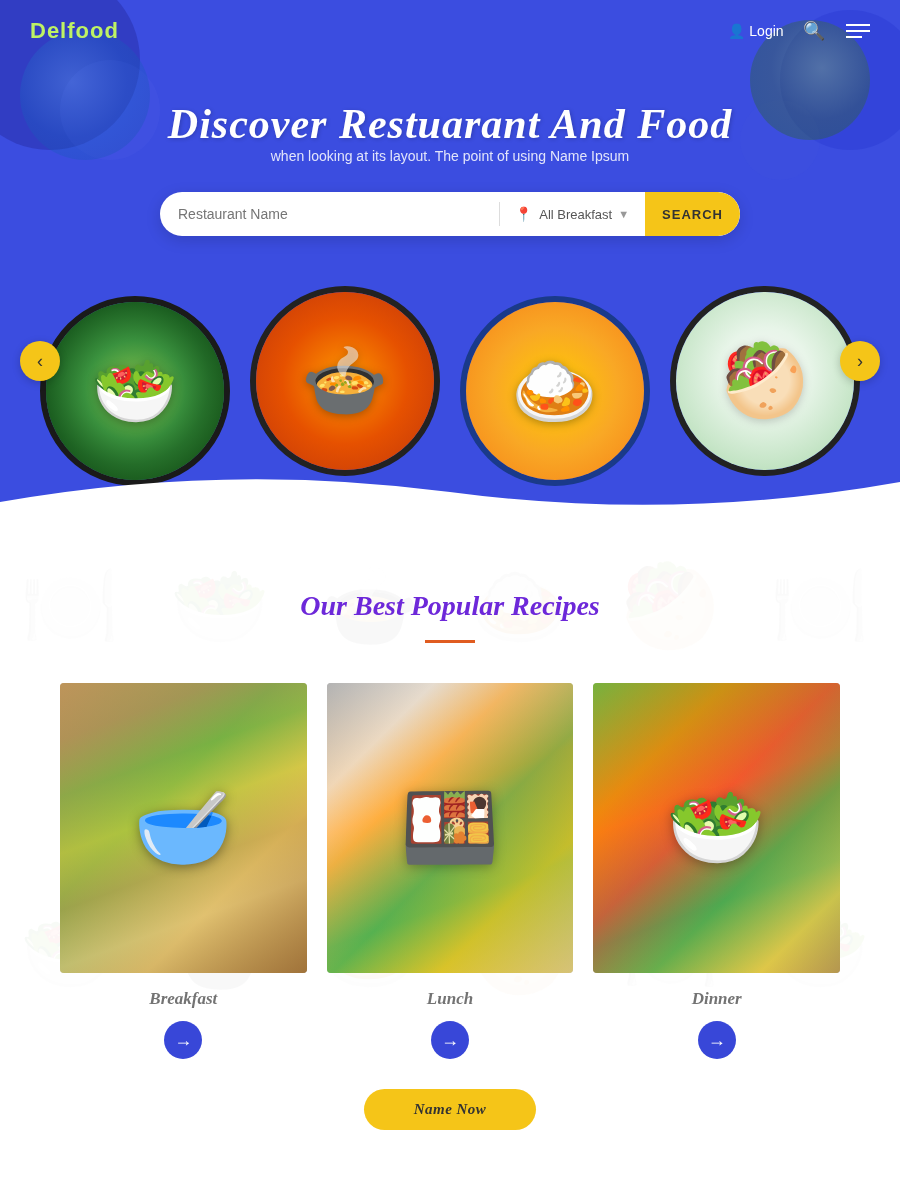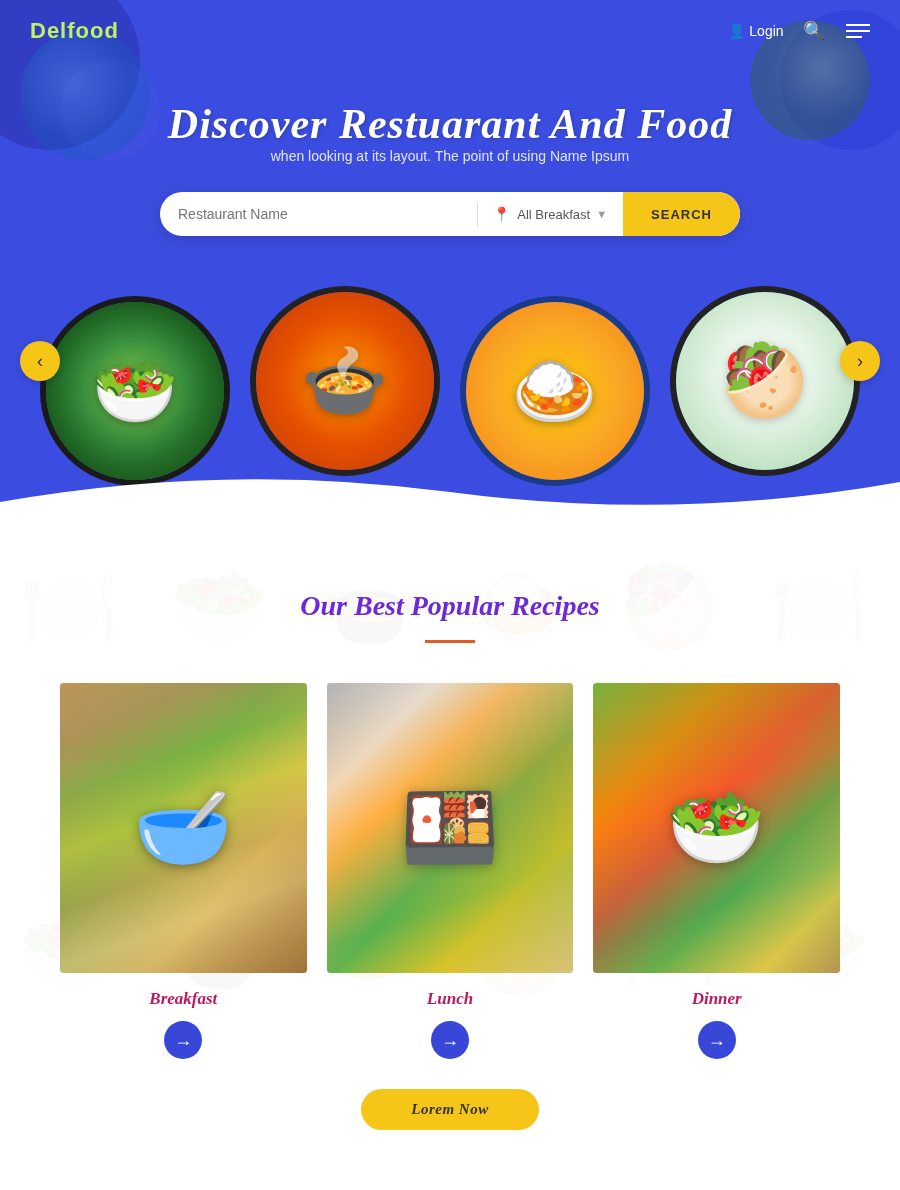--- a/index.html
+++ b/index.html
@@ -128,21 +128,21 @@
       cursor: pointer;
       white-space: nowrap;
     }
     .location-pin {
       color: #aaa;
       font-size: 14px;
     }
     .search-btn {
       background: #f5c518;
       border: none;
-      padding: 0 28px;
+      padding: 0 17px;
       height: 44px;
       font-size: 13px;
       font-weight: bold;
       letter-spacing: 1px;
       color: #333;
       cursor: pointer;
       font-family: Arial, sans-serif;
       border-radius: 0 30px 30px 0;
     }
 
@@ -249,21 +249,21 @@
       border-radius: 4px;
       overflow: hidden;
       background: #ddd;
       margin-bottom: 16px;
     }
     .recipe-label {
       font-size: 17px;
       font-family: Georgia, serif;
       font-style: italic;
       font-weight: bold;
-      color: #be185d;
+      color: #737373;
       margin-bottom: 12px;
     }
     .recipe-arrow-btn {
       width: 38px;
       height: 38px;
       border-radius: 50%;
       background: #3847d8;
       border: none;
       cursor: pointer;
       display: flex;
@@ -450,17 +450,17 @@
         </div>
         <div class="recipe-label">Dinner</div>
         <button class="recipe-arrow-btn">
           <span>→</span>
         </button>
       </div>
 
     </div>
 
     <div class="order-section">
-      <button class="order-btn">Lorem Now</button>
+      <button class="order-btn">Name Now</button>
     </div>
   </div>
 
 </div>
 
 </body></html>

